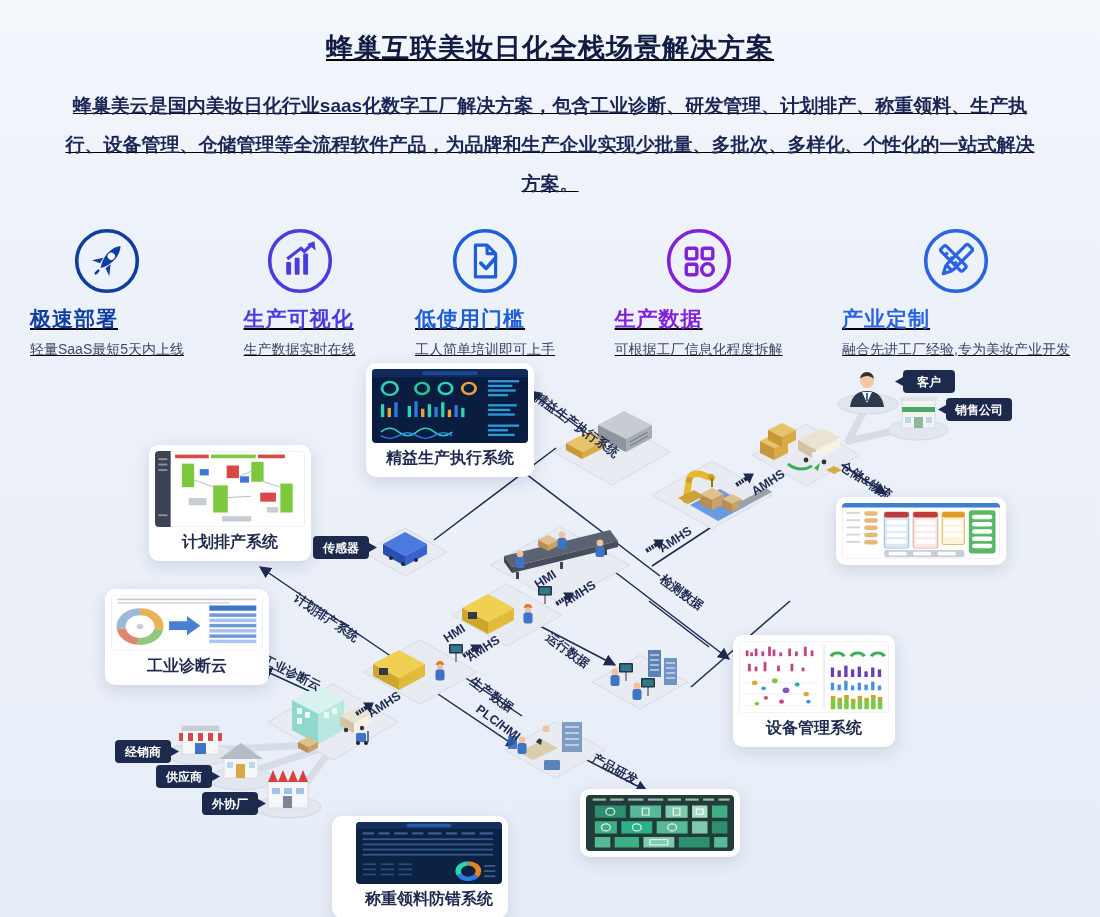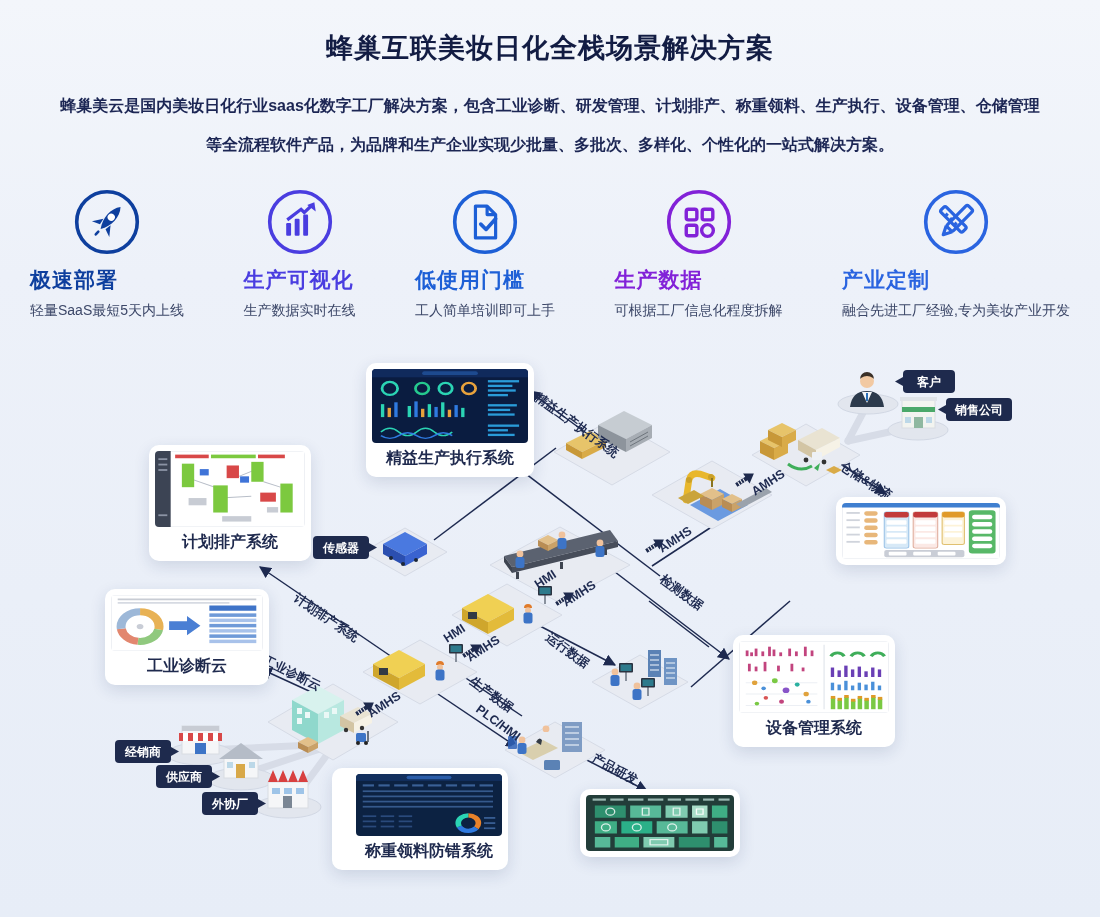--- a/index.html
+++ b/index.html
@@ -1,22 +1,22 @@
 <!DOCTYPE html>
 <html><head>
 <meta charset="utf-8">
 <style>
   html,body{margin:0;padding:0;}
   body{font-family:"Liberation Sans","DejaVu Sans",sans-serif;}
   .stage{position:relative;width:1100px;height:917px;overflow:hidden;
-         background:linear-gradient(180deg,#f3f6fb 0%,#edf1f9 30%,#e7edf7 100%);}
+         background:linear-gradient(180deg,#f3f6fb 0%,#edf1f9 30%,#e7edf7 100%);text-decoration:underline;}
   
   .hero{position:relative;text-align:center;padding-top:30px;}
   .hero h1{margin:0;font-size:27px;font-weight:bold;color:#121c43;letter-spacing:1px;}
-  .hero p{width:985px;margin:20px auto 0;font-size:16px;font-weight:bold;
+  .hero p{width:985px;margin:20px auto 0;font-size:19px;font-weight:bold;
           color:#1c2654;line-height:39px;text-align:center;}
   
   .features{width:1040px;margin:24px auto 0;display:flex;justify-content:space-between;}
   .feature{text-align:left;}
   .feature .ficon{display:block;margin:0 auto;}
   .feature .ftitle{margin-top:10px;font-size:21px;font-weight:bold;letter-spacing:1px;}
   .feature .fsub{margin-top:8px;font-size:14px;color:#3c4768;}
   .c1{color:#0e3f9e}.c2{color:#4a3de0}.c3{color:#1d5fd6}.c4{color:#8221d8}.c5{color:#2a64e0}
   
   .diagram-svg{position:absolute;left:0;top:0;width:1100px;height:917px;}
@@ -32,21 +32,21 @@
            box-shadow:0 5px 16px rgba(30,50,100,.14);}
   .syscard .shot{display:block;width:100%;border-radius:4px;overflow:hidden;}
   .syscard .shot svg{display:block;width:100%;}
   .syscard .clabel{text-align:center;font-size:16px;font-weight:bold;color:#1f2a4e;
                    padding:5px 0 2px;white-space:nowrap;}
   .card-mes{left:366px;top:363px;width:156px;}
   .card-aps{left:149px;top:445px;width:150px;}
   .card-diag{left:105px;top:589px;width:152px;}
   .card-wms{left:836px;top:497px;width:158px;}
   .card-eqp{left:733px;top:635px;width:150px;}
-  .card-weigh{left:332px;top:768px;width:146px;padding-left:24px;}
+  .card-weigh{left:332px;top:816px;width:146px;padding-left:24px;}
   .card-rd{left:580px;top:789px;width:148px;}
 </style>
 </head>
 <body>
 
 <div class="stage">
 
   <div class="hero">
     <h1>蜂巢互联美妆日化全栈场景解决方案</h1>
     <p>蜂巢美云是国内美妆日化行业saas化数字工厂解决方案，包含工业诊断、研发管理、计划排产、称重领料、生产执行、设备管理、仓储管理等全流程软件产品，为品牌和生产企业实现少批量、多批次、多样化、个性化的一站式解决方案。</p>

